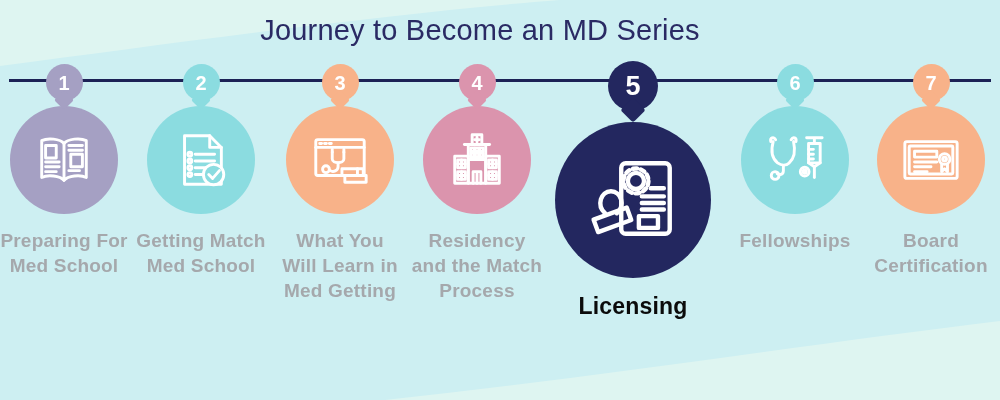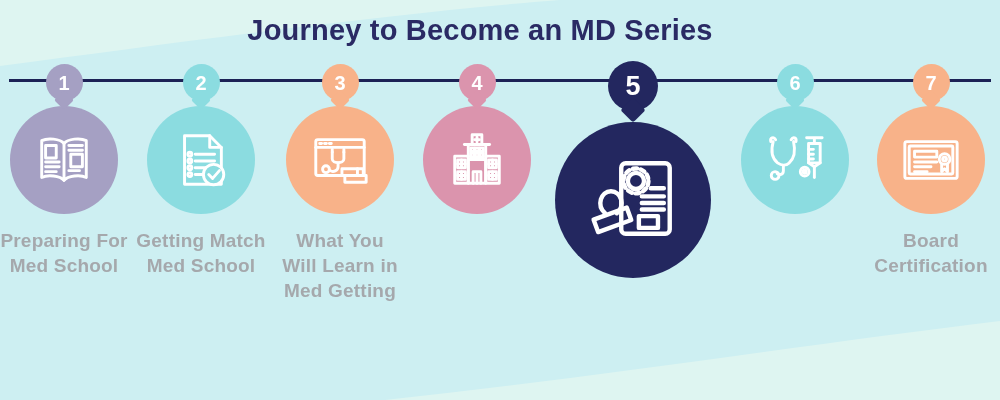--- a/index.html
+++ b/index.html
@@ -8,21 +8,21 @@
     position:relative;
     width:1000px;height:400px;
     background:var(--bg,#cdeff2);
     overflow:hidden;
   }
   .wave-svg{position:absolute;inset:0;z-index:0;}
   .wave{fill:var(--bg-light,#def5f1);}
   .page-title{
     position:absolute;top:14px;left:0;width:960px;
     text-align:center;
-    font-size:29px;font-weight:700;
+    font-size:29px;font-weight:400;
     color:var(--title,#2a2a64);
     letter-spacing:.2px;
     z-index:2;
   }
   .timeline{
     position:absolute;left:9px;top:79px;
     width:982px;height:3px;
     background:var(--line,#1c2256);
     z-index:1;
   }
@@ -172,37 +172,41 @@
         <rect x="12" y="32" width="8" height="8"></rect>
           <path d="M16 32 V40 M12 36 H20"></path>
         <rect x="12" y="44" width="8" height="8"></rect>
           <path d="M16 44 V52 M12 48 H20"></path>
         <rect x="44" y="32" width="8" height="8"></rect>
           <path d="M48 32 V40 M44 36 H52"></path>
         <rect x="44" y="44" width="8" height="8"></rect>
           <path d="M48 44 V52 M44 48 H52"></path>
       </svg>
     </div>
+    <div class="step-label">Residency
+and the Match
+Process</div>
   </div>
 
   <div class="step big" style="left: 548px; --c: #23275f;">
     <div class="pin">
       <span class="pin-number">5</span>
     </div>
     <div class="bubble">
       <svg class="ic" width="94" height="94" viewBox="0 0 64 64" stroke-width="2.6">
         <rect x="24" y="7" width="33" height="48" rx="3"></rect>
         <circle cx="34" cy="19" r="5.5"></circle>
         <circle cx="34" cy="19" r="8.5" stroke-dasharray="2.8 2.6"></circle>
         <path d="M44 24 H53 M38 29.5 H53 M38 34 H53 M38 38.5 H53"></path>
         <rect x="36" y="43" width="13" height="8"></rect>
         <path d="M13 41 C7 36 10 26 17 26 C24 26 27 36 21 41"></path>
         <rect x="6" y="41" width="24" height="9" transform="rotate(-20 18 45.5)"></rect>
       </svg>
     </div>
+    <div class="step-label">Licensing</div>
   </div>
 
   <div class="step" style="left: 720px; --c: #8bdce0;">
     <div class="pin">
       <span class="pin-number">6</span>
     </div>
     <div class="bubble">
       <svg class="ic" width="62" height="62" viewBox="0 0 64 64" stroke-width="2.8">
         <path d="M12 11 C10 7.5 6 9 7 13"></path>
         <path d="M28 11 C30 7.5 34 9 33 13"></path>
@@ -211,20 +215,21 @@
         <circle cx="11.5" cy="48" r="4"></circle>
         <path d="M44 9 H60 M52 9 V15"></path>
         <rect x="46" y="15" width="12" height="20"></rect>
         <path d="M46 21 H51 M46 26 H51 M46 31 H51"></path>
         <path d="M46 35 L52 39 L58 35"></path>
         <path d="M52 39 V50"></path>
         <circle cx="42" cy="44" r="4.5"></circle>
         <circle cx="42" cy="44" r="1.6"></circle>
       </svg>
     </div>
+    <div class="step-label">Fellowships</div>
   </div>
 
   <div class="step" style="left: 856px; --c: #f8b289;">
     <div class="pin">
       <span class="pin-number">7</span>
     </div>
     <div class="bubble">
       <svg class="ic" width="62" height="62" viewBox="0 0 64 64" stroke-width="2.8">
         <rect x="5" y="13" width="54" height="38" rx="2"></rect>
         <rect x="9.5" y="17.5" width="45" height="29" rx="1"></rect>

